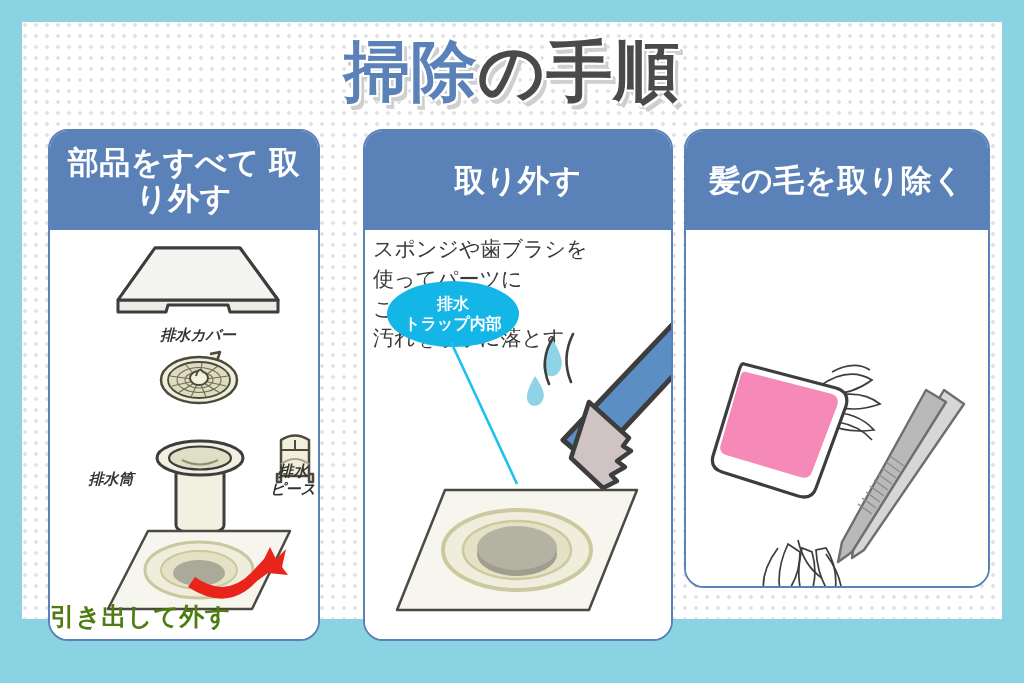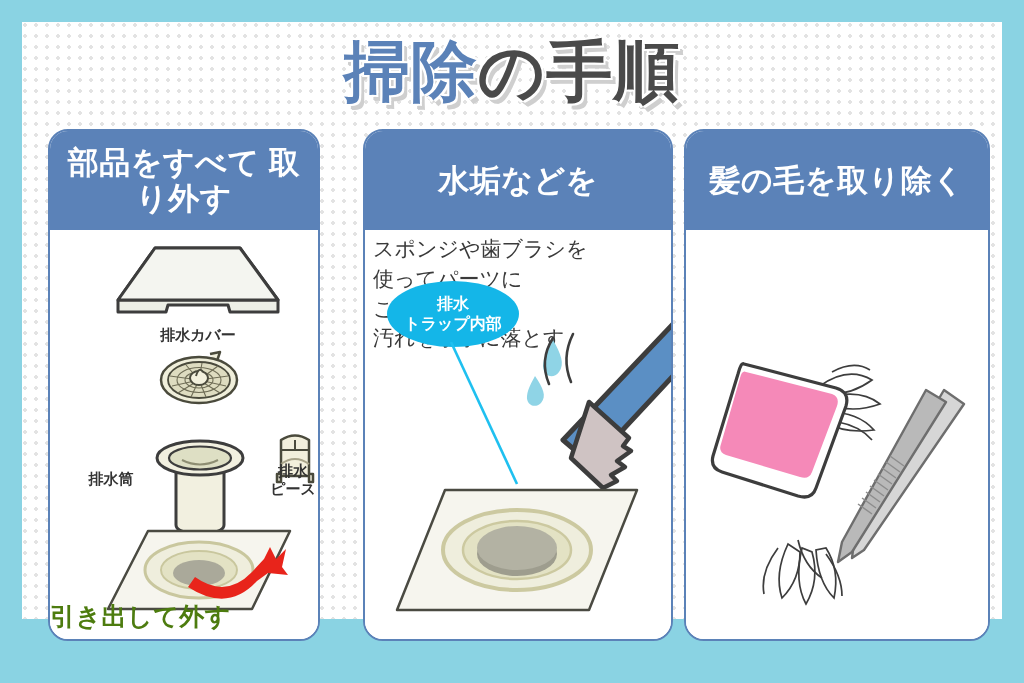--- a/index.html
+++ b/index.html
@@ -41,21 +41,21 @@
   
   .panel {
     position: absolute; top: 107px;
     background: #ffffff;
     border: 2px solid #5b82b8;
     border-radius: 20px;
     overflow: hidden;
   }
   #panel-0 { left: 26px;  width: 272px; height: 512px; }
   #panel-1 { left: 341px; width: 310px; height: 512px; }
-  #panel-2 { left: 662px; width: 306px; height: 512px; }
+  #panel-2 { left: 662px; width: 306px; height: 459px; }
 
   .panel-head {
     background: #5b82b8;
     color: #ffffff;
     text-align: center;
     font-weight: 700;
     padding: 12px 6px 14px;
     line-height: 1.17;
     letter-spacing: 0.5px;
   }
@@ -74,21 +74,21 @@
     color: #3a3a3a;
     font-size: 21px;
     line-height: 1.42;
     padding: 4px 8px 0;
     white-space: pre-line;
   }
 
   
   .p1-label {
     position: absolute; color: #333; font-size: 15px; font-weight: 700;
-    text-align: center; line-height: 1.2; white-space: pre-line;
+    text-align: center; line-height: 1.2; white-space: pre-line; font-style: italic;
   }
   #lbl-cover   { left: 58px;  top: 96px;  width: 180px; }
   #lbl-catcher { left: 38px;  top: 175px; width: 220px; }
   #lbl-pipe    { left: 16px;  top: 240px; width: 90px; }
   #lbl-piece   { left: 200px; top: 232px; width: 86px; }
   #lbl-pull {
     position: absolute; left: 0; top: 370px; width: 292px;
     text-align: left; color: #4d7c0f; font-size: 25px; font-weight: 700;
     letter-spacing: 0.5px;
   }
@@ -166,21 +166,21 @@
           <ellipse cx="99" cy="45" rx="38" ry="19" fill="#e3e2c4" stroke="#c9c79e" stroke-width="2"></ellipse>
           <ellipse cx="99" cy="48" rx="26" ry="13" fill="#aaa99a"></ellipse>
           <path d="M95 52 Q126 74 152 47 L164 34 L170 22 L176 34 L186 24 L182 42 L188 50 L168 48 L157 56 Q128 88 88 62 Z" fill="#e8241b" stroke="#ffffff" stroke-width="0"></path>
         </svg>
         <div id="lbl-pull">引き出して外す</div>
 
       </div>
     </div>
 
     <div class="panel" id="panel-1">
-      <div class="panel-head">水垢などを</div>
+      <div class="panel-head">取り外す</div>
       <div class="panel-body">
         <div class="body-text">スポンジや歯ブラシを
 使ってパーツに
 こびりついた
 汚れを丁寧に落とす</div>
 
         <div class="bubble">排水
 トラップ内部</div>
         <svg class="art" style="left:68px; top:112px;" width="110" height="150" viewBox="0 0 110 150">
           <path d="M18 0 L84 142" stroke="#1fc0f0" stroke-width="2.6" fill="none"></path>

